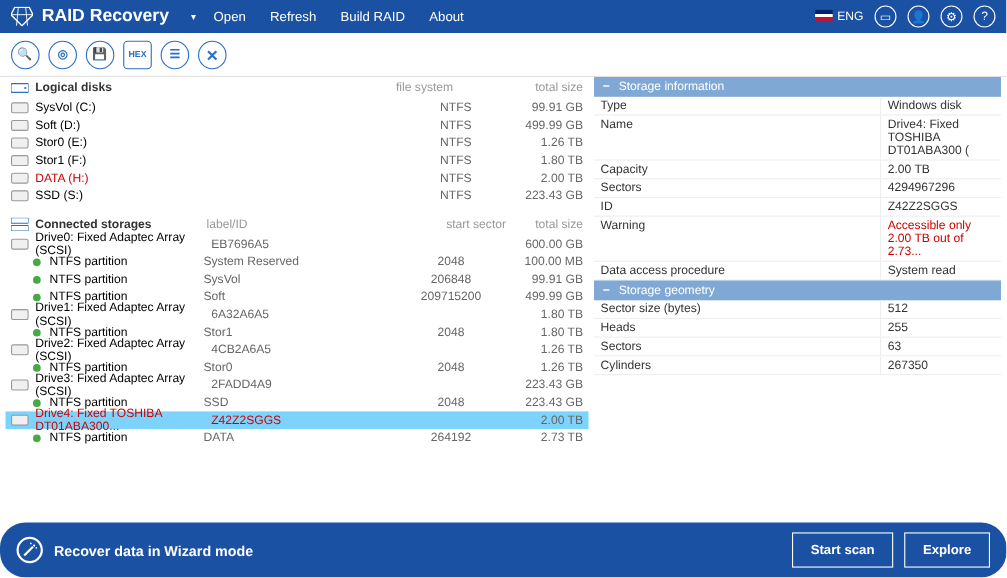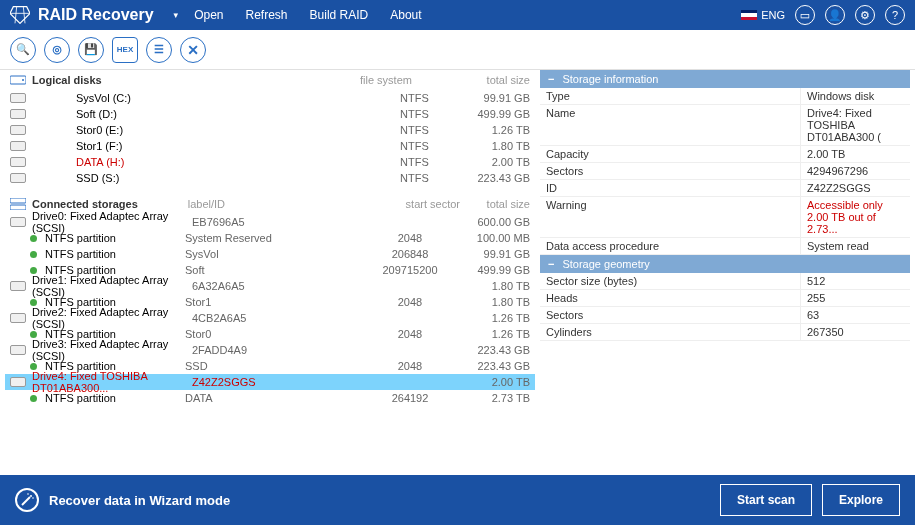--- a/index.html
+++ b/index.html
@@ -7,21 +7,21 @@
   
   .header { background: #1a51a3; color: #fff; height: 30px; display: flex; align-items: center; padding: 0 10px; }
   .logo-box { display: flex; align-items: center; gap: 8px; margin-right: 20px; }
   .logo-icon { width: 20px; height: 18px; }
   .title { font-weight: bold; font-size: 16px; }
   .menu { display: flex; gap: 22px; margin-left: 8px; font-size: 12px;}
   .menu-item { cursor: pointer; }
   .dropdown-marker { margin-right: 8px; font-size: 9px; }
   .header-right { margin-left: auto; display: flex; align-items: center; gap: 10px; }
   .flag { width: 16px; height: 10px; background: linear-gradient(#012169 33%, #fff 33%, #fff 66%, #c8102e 66%); display:inline-block; margin-right:4px;}
-  .lang { display: flex; align-items: center; font-size: 11px; cursor:pointer;}
+  .lang { display: flex; align-items: flex-start; font-size: 11px; cursor:pointer;}
   .hdr-icon { width: 20px; height: 20px; border: 1.5px solid #fff; border-radius: 50%; display: flex; align-items: center; justify-content: center; cursor: pointer; font-size: 11px; }
   
   .toolbar { height: 40px; display: flex; align-items: center; padding: 0 10px; gap: 8px; border-bottom: 1px solid #e0e0e0;}
   .tool-btn { width: 26px; height: 26px; border: 1.5px solid #2a6fc4; border-radius: 50%; display: flex; align-items: center; justify-content: center; cursor: pointer; color: #2a6fc4; font-size: 11px; font-weight:bold;}
   .tool-btn.hex { border-radius: 4px; font-size: 8px; }
   .tool-btn.close { font-size: 14px; }
   
   .main { display: flex; height: 405px; }
   .left { width: 540px; padding: 0 5px; overflow-y: auto; }
   .right { flex: 1; padding: 0 5px 0 0; }
@@ -33,33 +33,33 @@
   .col-ts { width: 70px; text-align: right; color: #999; }
   .col-ss { width: 80px; text-align: right; color: #999; margin-left:auto;}
   
   .row { display: flex; align-items: center; padding: 1px 5px; height: 16px;}
   .row.lvl1 { padding-left: 5px; }
   .row.lvl2 { padding-left: 25px; }
   .row.red { color: #c00; }
   .row.sel { background: #7dd3fc; }
   .row .disk-icon { width: 16px; height: 10px; border: 1px solid #999; border-radius: 2px; margin-right: 6px; background: #f0f0f0; flex-shrink:0;}
   .row .dot { width: 7px; height: 7px; background: #4a4; border-radius: 50%; margin-right: 8px; flex-shrink:0;}
-  .row .name { flex: 0 0 160px; margin-left: 44px; }
+  .row .name { flex: 0 0 160px; }
   .row .fs { flex: 0 0 60px; color: #666; }
   .row .ss { width: 80px; text-align: center; color: #666; margin-left:auto; }
   .row .ts { width: 80px; text-align: right; color: #666; }
   
   .info-hdr { background: #7fa9d4; color: #fff; padding: 3px 8px; font-size: 11px; display:flex; align-items:center; gap:8px;}
   .info-hdr .collapse { font-weight: bold; cursor:pointer;}
   .info-row { display: flex; border-bottom: 1px solid #eee; gap: 30px; }
   .info-key { width: 230px; padding: 2px 6px; color: #333; }
   .info-val { flex: 1; padding: 2px 6px; color: #333; border-left: 1px solid #eee;}
   .info-val.red { color: #c00; }
   
-  .footer { background: #1a51a3; height: 50px; display: flex; align-items: center; padding: 0 15px; color: #fff; }
+  .footer { background: #1a51a3; height: 50px; display: flex; align-items: center; padding: 0 15px; color: #fff; border-radius: 23px; }
   .wizard { display: flex; align-items: center; gap: 10px; cursor:pointer;}
   .wizard-icon { width: 24px; height: 24px; border: 2px solid #fff; border-radius: 50%; display: flex; align-items: center; justify-content: center; }
   .wizard-text { font-weight: bold; font-size: 13px; }
   .footer-btns { margin-left: auto; display: flex; gap: 10px; }
   .footer-btn { border: 1px solid #fff; padding: 8px 16px; cursor: pointer; font-size: 12px; color:#fff; font-weight:bold;}
 </style>
 </head>
 <body>
 
 <div class="header">

